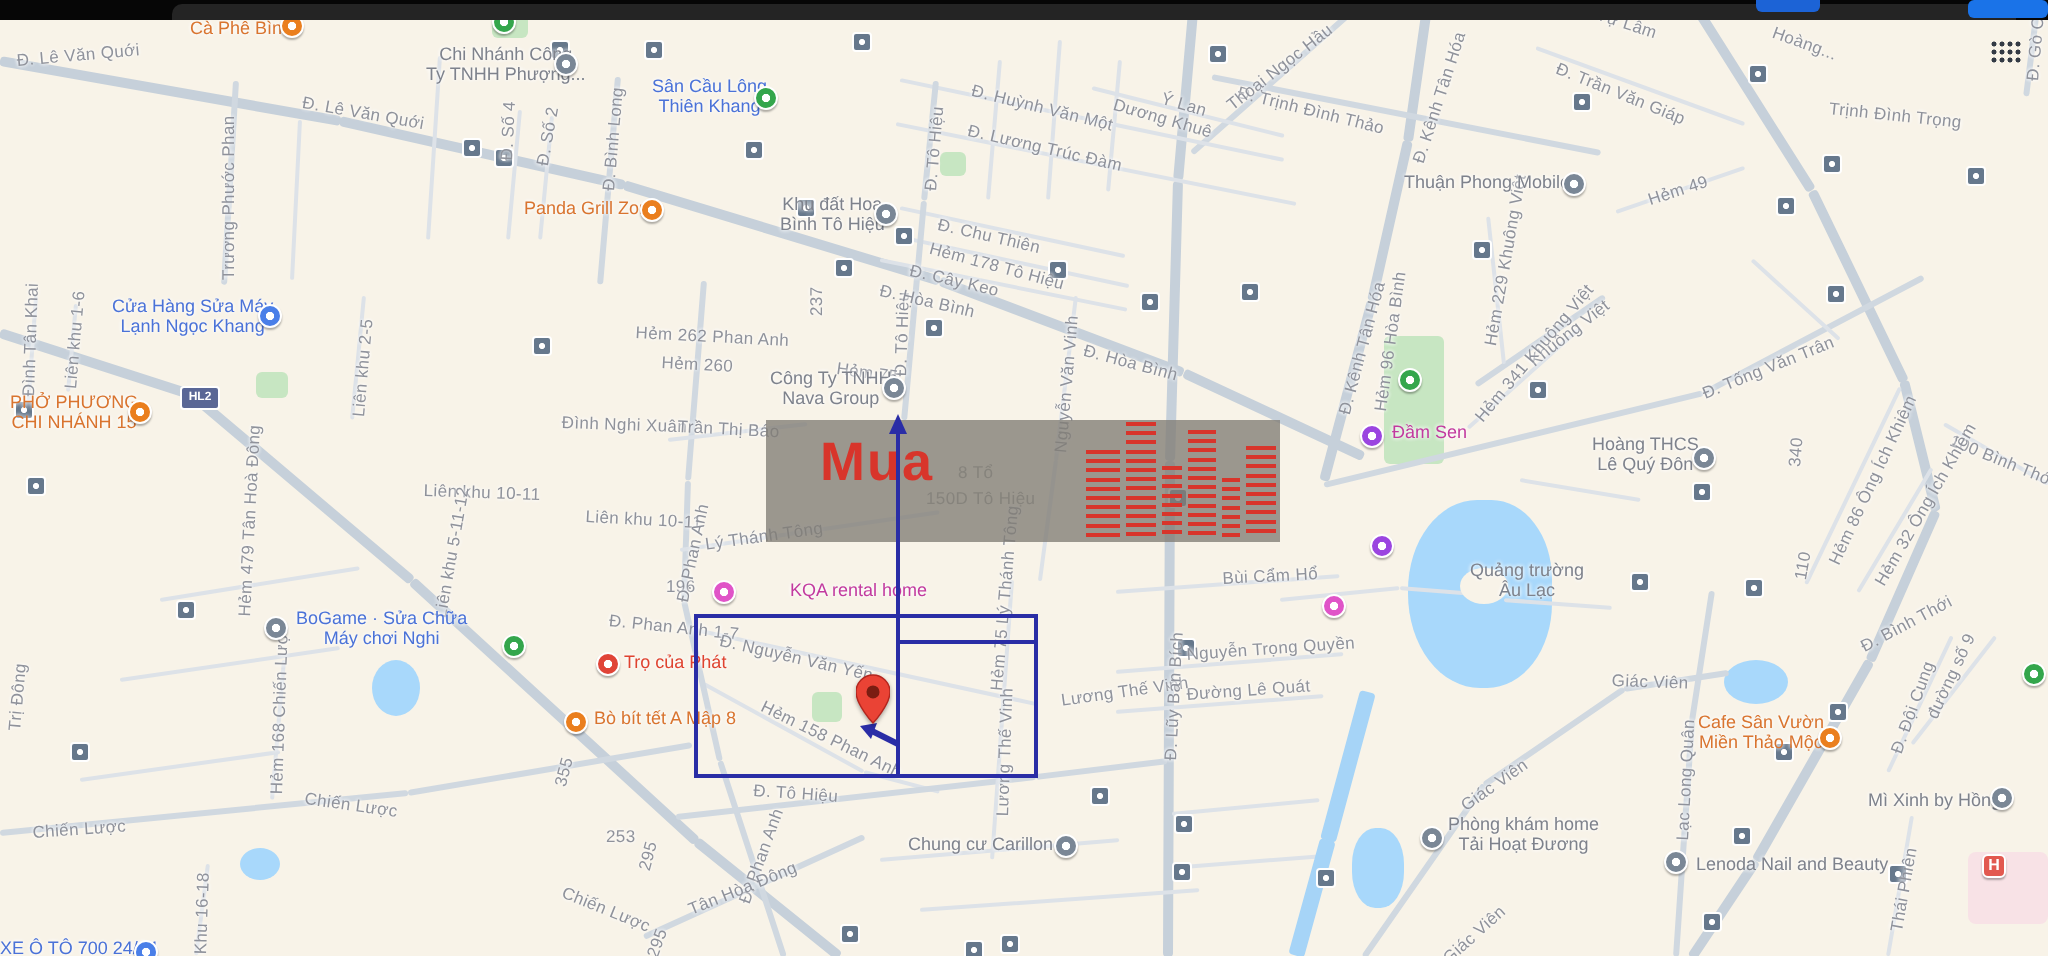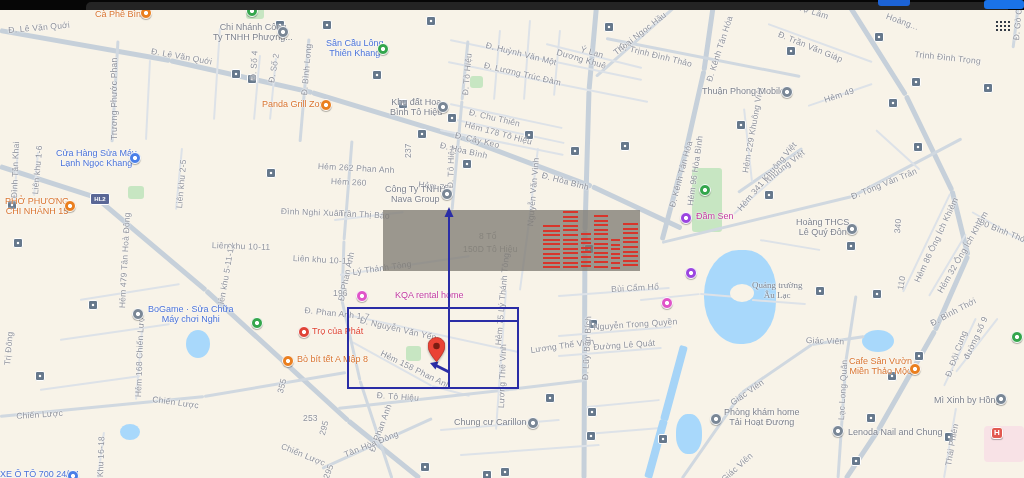--- a/index.html
+++ b/index.html
@@ -319,26 +319,26 @@
 CHI NHÁNH 15</div>
       <div class="poi red" style="left: 312px; top: 326px;">Trọ của Phát</div>
       <div class="poi org" style="left: 297px; top: 354px;">Bò bít tết A Mập 8</div>
       <div class="poi mag" style="left: 374px; top: 290px; padding-left: 21px;">KQA rental home</div>
       <div class="poi blu ctr" style="left: 148px; top: 304px;">BoGame · Sửa Chữa
 Máy chơi Nghi</div>
       <div class="poi gry" style="left: 702px; top: 86px;">Thuận Phong Mobile</div>
       <div class="poi mag" style="left: 696px; top: 211px;">Đầm Sen</div>
       <div class="poi gry ctr" style="left: 796px; top: 217px;">Hoàng THCS
 Lê Quý Đôn</div>
-      <div class="poi gry ctr" style="left: 752px; top: 280px; font-family: Liberation Serif, serif;">Quảng trường
+      <div class="poi gry ctr" style="left: 735px; top: 280px;">Quảng trường
 Âu Lạc</div>
       <div class="poi org ctr" style="left: 849px; top: 356px;">Cafe Sân Vườn
 Miền Thảo Mộc</div>
       <div class="poi gry" style="left: 934px; top: 395px;">Mì Xinh by Hồng</div>
-      <div class="poi gry" style="left: 848px; top: 427px;">Lenoda Nail and Chung</div>
+      <div class="poi gry" style="left: 848px; top: 427px;">Lenoda Nail and Beauty</div>
       <div class="poi gry ctr" style="left: 724px; top: 407px;">Phòng khám home
 Tải Hoạt Đương</div>
       <div class="poi gry" style="left: 454px; top: 417px;">Chung cư Carillon 7</div>
       <div class="poi blu" style="left: 0px; top: 469px;">XE Ô TÔ 700 24/24</div>
       <div class="ico bg-org" style="left: 140px; top: 7px;"></div>
       <div class="ico bg-grn" style="left: 246px; top: 5px;"></div>
       <div class="ico bg-gry" style="left: 277px; top: 26px;"></div>
       <div class="ico bg-grn" style="left: 377px; top: 43px;"></div>
       <div class="ico bg-org" style="left: 320px; top: 99px;"></div>
       <div class="ico bg-gry" style="left: 437px; top: 101px;"></div>
@@ -369,20 +369,21 @@
   <div class="hosp-area area" style="left:984px;top:426px;width:40px;height:36px;border-radius:4px;"></div>
 
   <div class="area" style="left:730px;top:284px;width:24px;height:18px;background:#f8f3e8;border-radius:50%;z-index:1;"></div>
 
   <div id="route-badge">HL2</div>
 
   <div id="dots-grid"></div>
 
   <div id="wm-box">
     <div id="wm-text">
+      <span class="l1">Mua</span>
     </div>
     <div id="wm-bldg">
       <div style="width:17px;height:44px;"></div>
       <div style="width:15px;height:58px;"></div>
       <div style="width:10px;height:36px;"></div>
       <div style="width:14px;height:54px;"></div>
       <div style="width:9px;height:30px;"></div>
       <div style="width:15px;height:46px;"></div>
     </div>
   </div>

